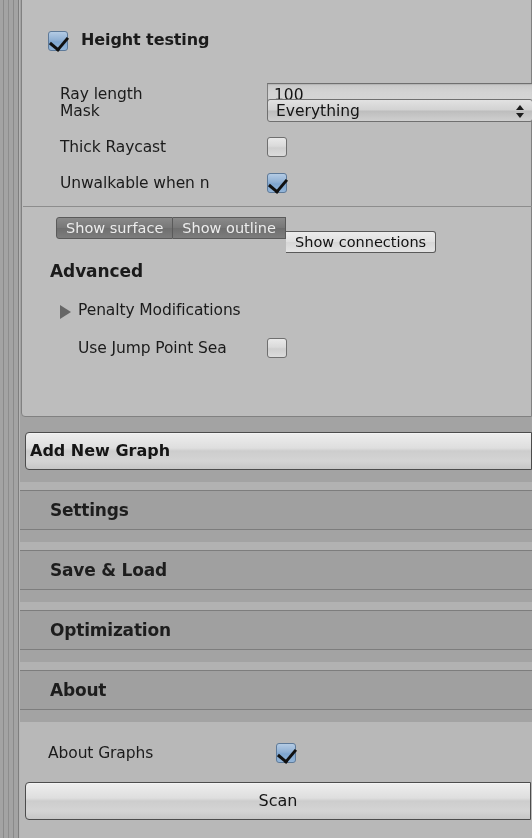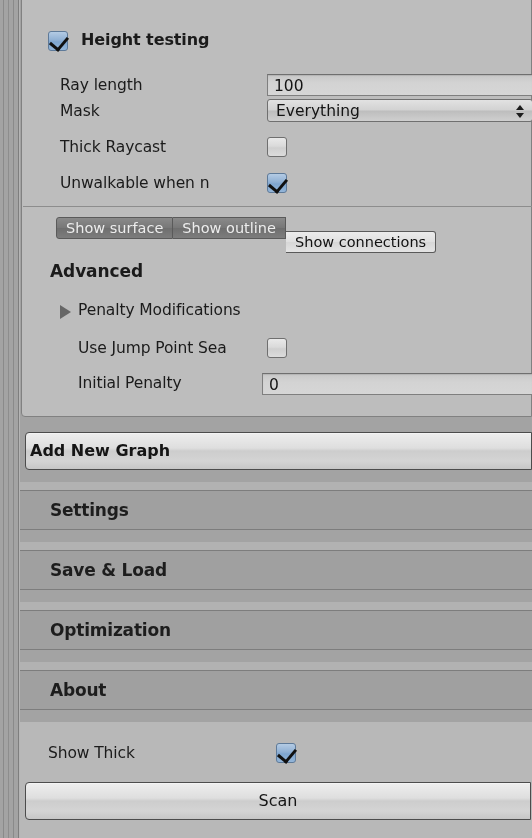--- a/index.html
+++ b/index.html
@@ -277,21 +277,21 @@
         
       </div>
 
       <div class="row" style="top:38px;">
         <div class="checkbox on" style="left:26px; top:2px;">
           <span class="tick"></span>
         </div>
         <div class="label bold" style="left:59px; top:1px;">Height testing</div>
       </div>
 
-      <div class="row" style="top:82px;text-align:right;">
+      <div class="row" style="top:91px;text-align:right;">
         <div class="label" style="left:38px;">Ray length</div>
         <div class="field" style="left:245px; width:266px; top:1px;">
           <span class="field-text">100</span>
         </div>
       </div>
 
       <div class="row" style="top:108px;">
         <div class="label" style="left:38px;">Mask</div>
         <div class="popup" style="left:245px; width:266px; top:0px;">
           <span class="popup-text">Everything</span>
@@ -333,26 +333,20 @@
         <div class="label" style="left:56px; top:2px;">Penalty Modifications</div>
       </div>
 
       <div class="row" style="top:345px;">
         <div class="label-clip" style="left:0px; width:245px;">
           <div class="label" style="left:56px; top:3px;">Use Jump Point Sea</div>
         </div>
         <div class="checkbox" style="left:245px; top:2px;"></div>
       </div>
 
-      <div class="row" style="top:381px;">
-        <div class="label" style="left:56px; top:2px;">Initial Penalty</div>
-        <div class="field" style="left:240px; width:271px; top:1px;">
-          <span class="field-text">0</span>
-        </div>
-      </div>
     </div>
 
     <div class="push-button leftlabel" style="left:5px; top:432px; width:507px; height:38px; border-radius:4px 0 0 4px;">
       <span class="pb-label" style="line-height:36px;">Add New Graph</span>
     </div>
 
     <div class="section-gap" style="top:482px;"></div>
 
     <div class="section-header" style="top:490px;padding-left:42px;">
       <span class="sh-label">Settings</span>
@@ -372,21 +366,21 @@
 
     <div class="section-gap" style="top:662px;"></div>
 
     <div class="section-header" style="top:670px;">
       <span class="sh-label">About</span>
     </div>
 
     <div class="panel-light" style="top:722px; height:116px;">
 
       <div class="row" style="top:20px;">
-        <div class="label" style="left:28px; top:2px;">Show Thick</div>
+        <div class="label" style="left:28px; top:2px;">About Graphs</div>
         <div class="checkbox on" style="left:256px; top:1px;">
           <span class="tick"></span>
         </div>
       </div>
 
       <div class="push-button" style="left:5px; top:60px; width:506px; height:38px; border-radius:4px 0 0 4px;padding-left:38px;">
         <span class="pb-label" style="line-height:36px;">Scan</span>
       </div>
     </div>
 

